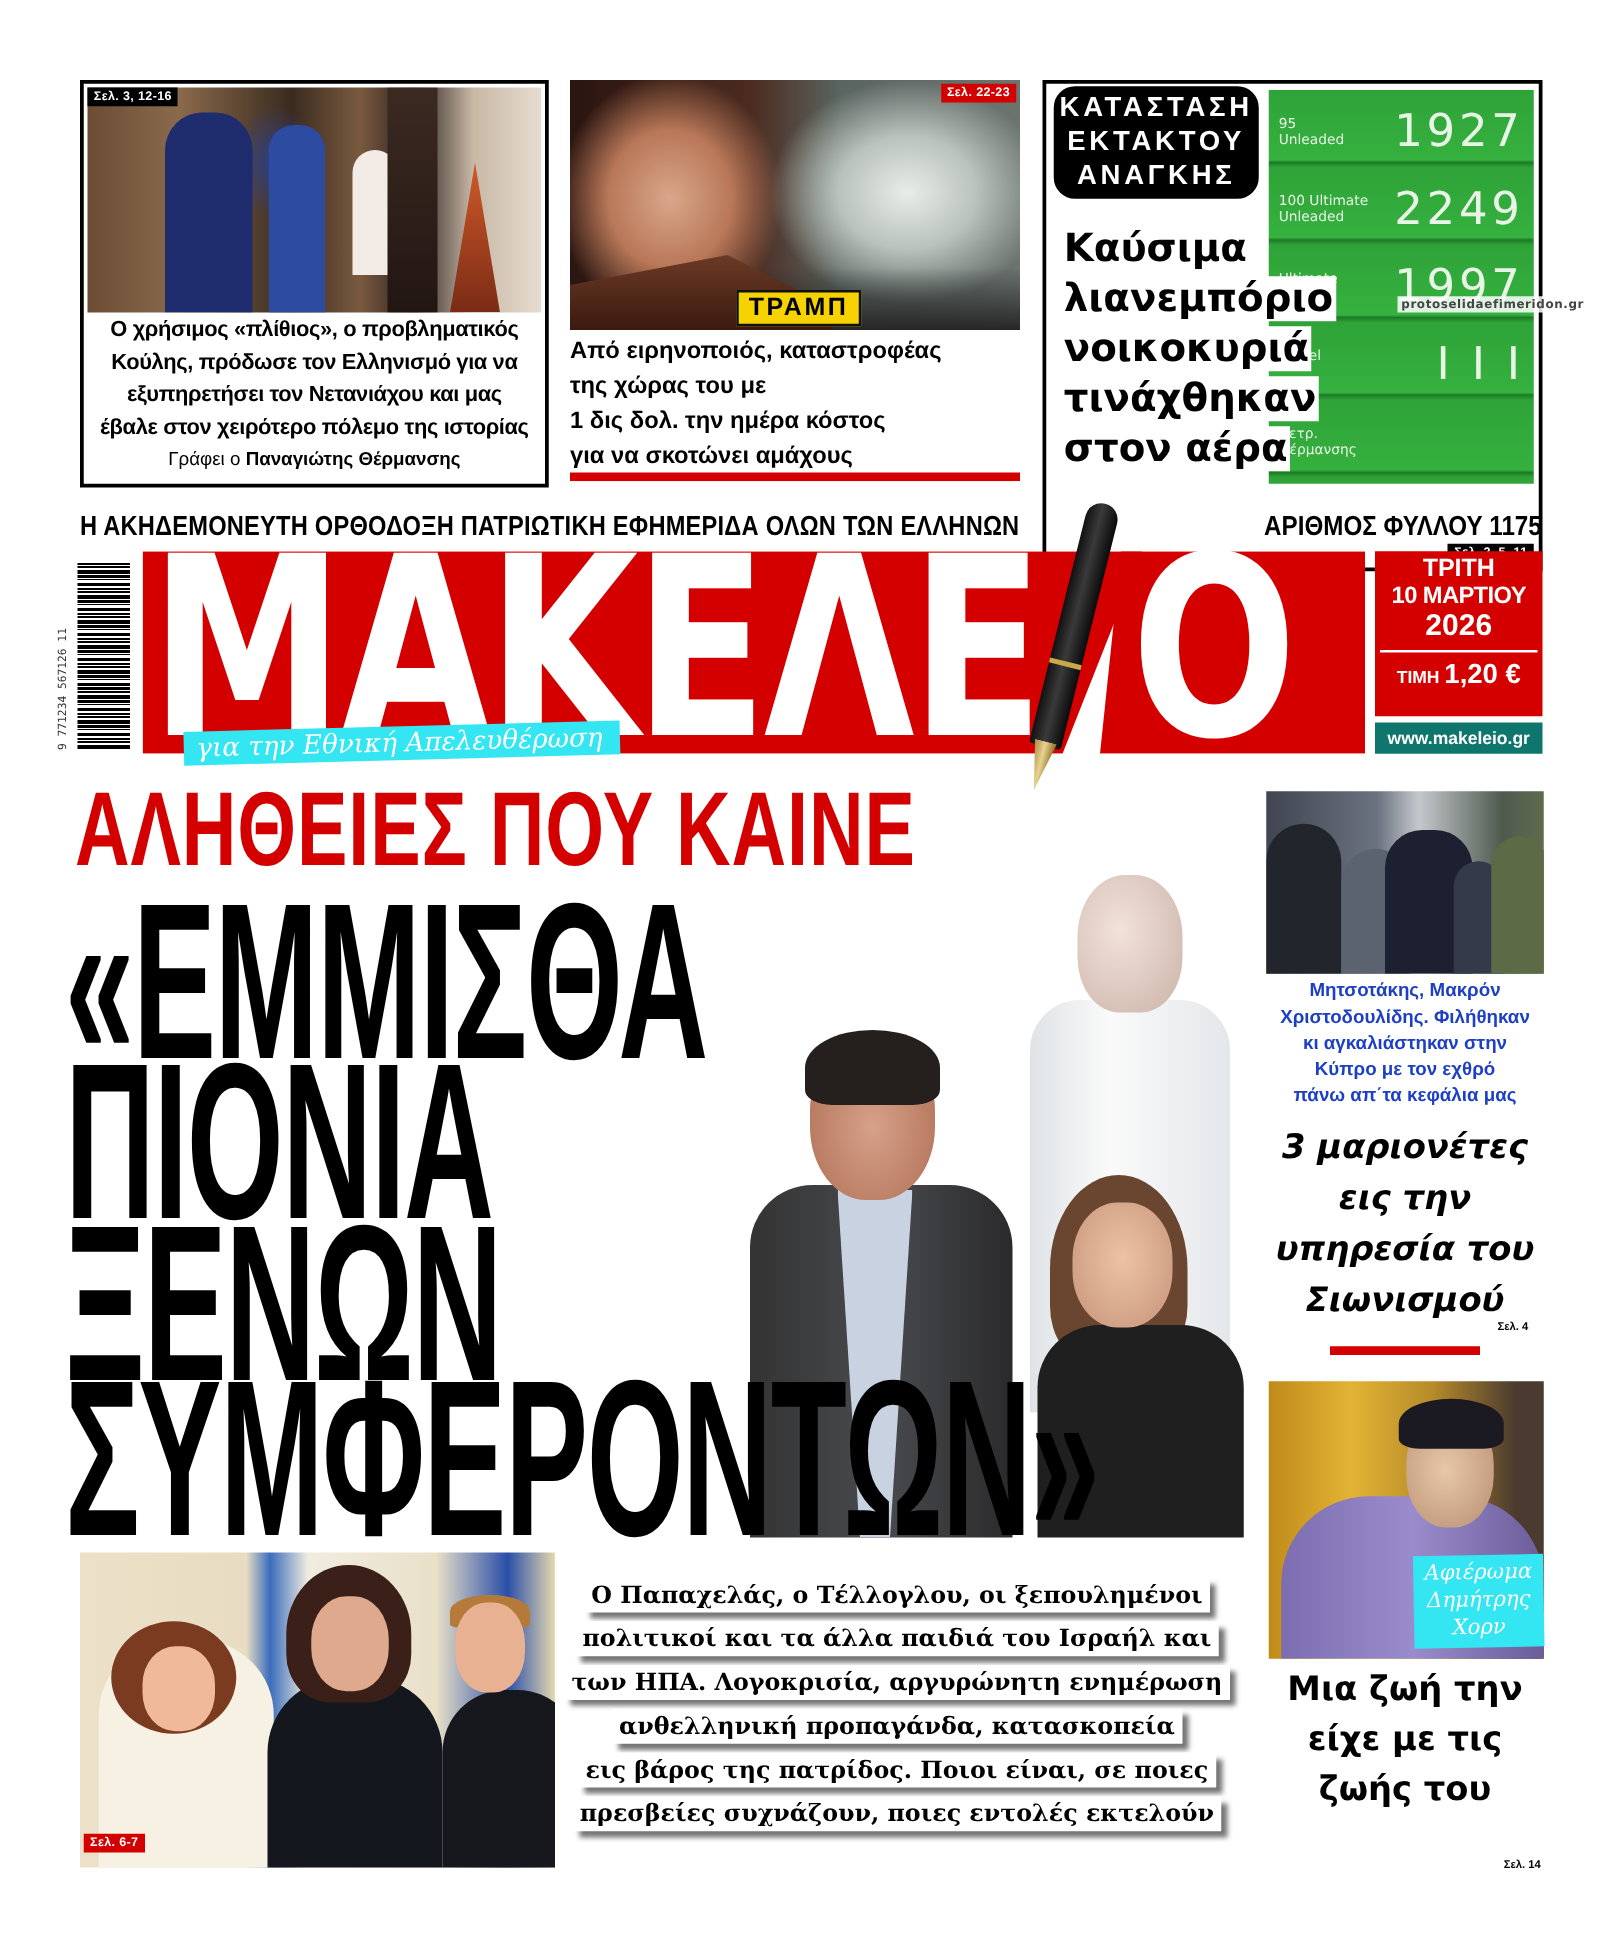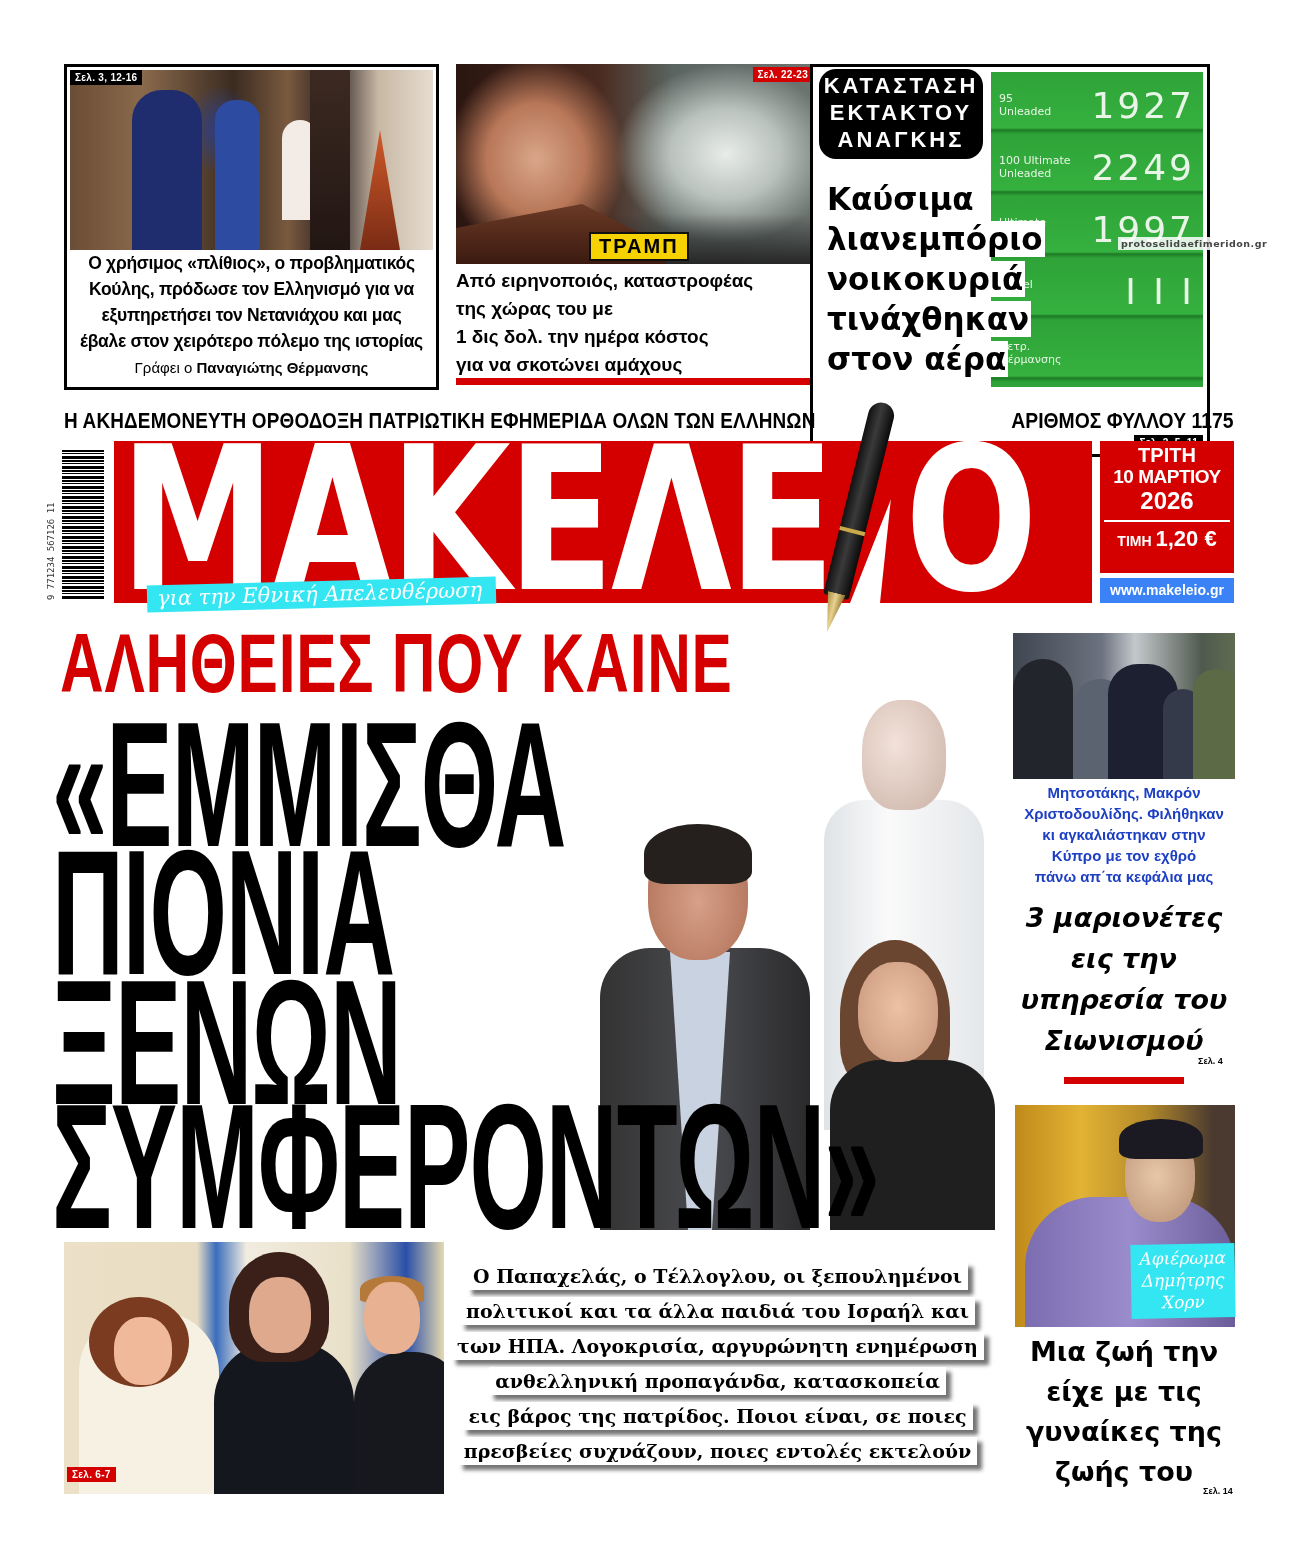--- a/index.html
+++ b/index.html
@@ -53,21 +53,21 @@
       position: absolute; left: 133px; top: 168px; background: #f5d200; color: #000;
       font-weight: bold; font-size: 20px; padding: 1px 8px; letter-spacing: 2px; border: 2px solid #111;
     }
     #box2 .headline {
       position: absolute; left: 0; right: 0; top: 203px; 
       font-weight: bold; font-size: 19px; line-height: 28px;
     }
     #box2 .redrule { position: absolute; left: 0; right: 0; top: 314px; height: 7px; background: #d40000; }
 
     
-    #box3 { left: 810px; top: 64px; width: 400px; height: 393px; }
+    #box3 { left: 834px; top: 64px; width: 400px; height: 393px; }
     #box3 .photo {
       left: 178px; top: 5px; width: 212px; height: 315px;
       background: repeating-linear-gradient(180deg, #2fa338 0px, #35b13f 56px, #1d7a26 58px, #2fa338 62px);
     }
     #box3 .sign-row { position: absolute; left: 8px; right: 6px; height: 54px; color: #e8f5e6; font-family: "DejaVu Sans", sans-serif; }
     #box3 .sign-label { position: absolute; left: 0; top: 10px; font-size: 11px; line-height: 13px; width: 85px; }
     #box3 .sign-value { position: absolute; right: 2px; top: 3px; font-size: 36px; letter-spacing: 3px; }
     #box3 .kat {
       position: absolute; left: 6px; top: 2px; width: 164px; background: #000; color: #fff;
       font-weight: bold; font-size: 22px; line-height: 27px; text-align: center; letter-spacing: 3px; padding: 3px 0 6px; border-radius: 17px;
@@ -111,21 +111,21 @@
       position: absolute; left: 147px; top: 581px; background: #33e6f2; color: #fff; font-style: italic;
       font-family: "DejaVu Serif", serif; font-size: 21px; padding: 1px 14px 2px 10px; transform: rotate(-1.5deg);
     }
     .datebox { position: absolute; left: 1100px; top: 441px; width: 134px; height: 132px; background: #d40000; color: #fff; text-align: center; }
     .datebox .day { font-weight: bold; font-size: 20px; line-height: 22px; margin-top: 3px; }
     .datebox .date { font-weight: bold; font-size: 19px; line-height: 22px; letter-spacing: -0.5px; }
     .datebox .year { font-weight: bold; font-size: 24px; line-height: 26px; }
     .datebox .rule { height: 2px; background: #fff; margin: 6px 4px 4px; }
     .datebox .price { font-weight: bold; font-size: 14px; }
     .datebox .price span { font-size: 22px; }
-    .website { position: absolute; left: 1100px; top: 578px; width: 134px; height: 25px; background: #3b82f6; color: #fff; font-weight: bold; font-size: 14px; text-align: center; line-height: 25px; }
+    .website { position: absolute; left: 1100px; top: 578px; width: 134px; height: 25px; background: #0f766e; color: #fff; font-weight: bold; font-size: 14px; text-align: center; line-height: 25px; }
 
     
     .kicker {
       position: absolute; left: 60px; top: 623px; color: #d40000; font-weight: bold; font-size: 84px; line-height: 80px;
       transform: scaleX(0.72); transform-origin: left top; white-space: nowrap; letter-spacing: 1px;
     }
     .bigline {
       position: absolute; left: 52px; font-weight: bold; font-size: 178px; line-height: 150px; color: #000;
       transform: scaleX(0.56); transform-origin: left top; white-space: nowrap; letter-spacing: -2px;
     }
@@ -389,16 +389,15 @@
     <div class="hair"></div>
 </div>
 <div class="afieroma">
   <div>Αφιέρωμα</div>
   <div>Δημήτρης</div>
   <div>Χορν</div>
 </div>
 <div class="side-headline2">
   <div>Μια ζωή την</div>
   <div>είχε με τις</div>
-  <div>γυναίκες της</div>
   <div>ζωής του</div>
 </div>
 <div class="side-page" style="left:1203px;top:1486px;">Σελ. 14</div>
 
 </body></html>

